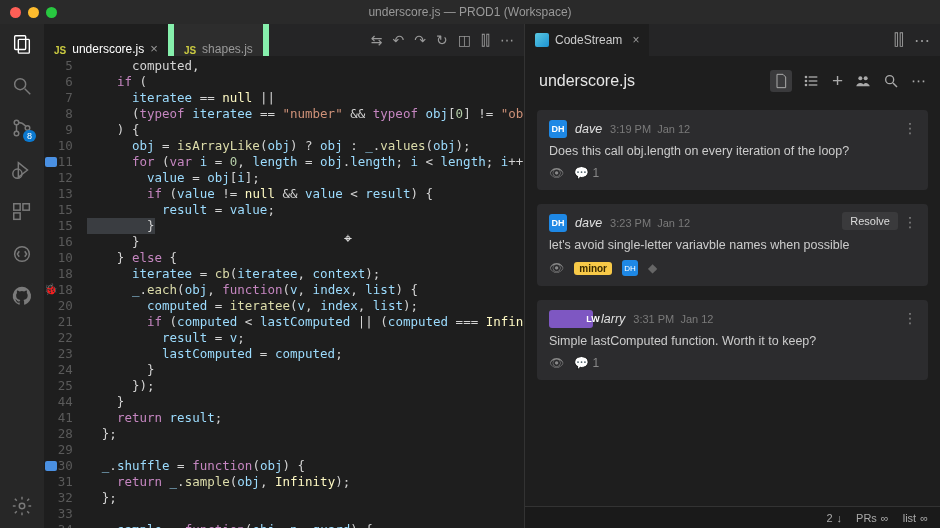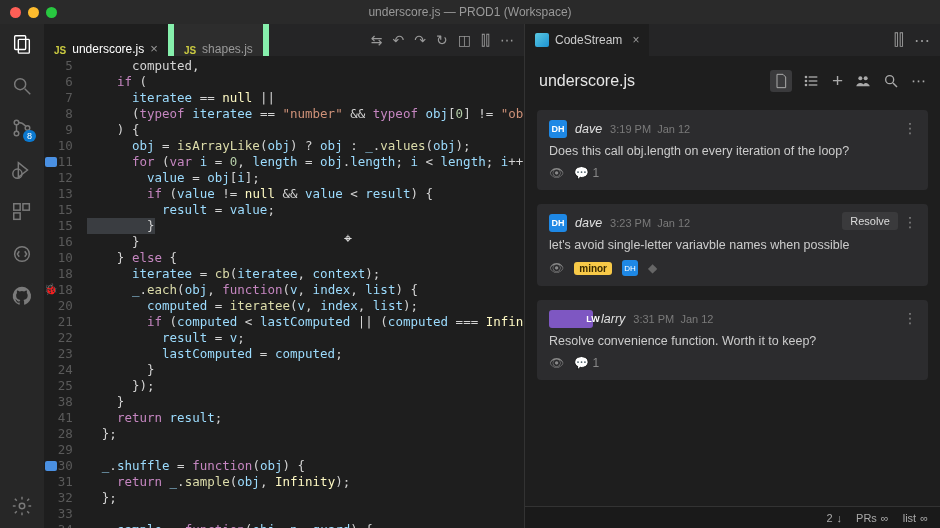--- a/index.html
+++ b/index.html
@@ -209,21 +209,21 @@
           <div>16</div>
           <div>10</div>
           <div>18</div>
           <div>18</div>
           <div>20</div>
           <div>21</div>
           <div>22</div>
           <div>23</div>
           <div>24</div>
           <div>25</div>
-          <div>38</div>
+          <div>44</div>
           <div>41</div>
           <div>28</div>
           <div>29</div>
           <div>30</div>
           <div>31</div>
           <div>32</div>
           <div>33</div>
           <div>34</div>
         </div>
       <div class="lines" id="lines"><div>      computed,</div><div>    <span class="kw">if</span> (</div><div>      <span class="id">iteratee</span> == <span class="ty">null</span> ||</div><div>      (<span class="kw">typeof</span> <span class="id">iteratee</span> == <span class="str">"number"</span> &amp;&amp; <span class="kw">typeof</span> <span class="id">obj</span>[<span class="num">0</span>] != <span class="str">"object"</span></div><div>    ) {</div><div>      <span class="id">obj</span> = <span class="fn">isArrayLike</span>(<span class="id">obj</span>) ? <span class="id">obj</span> : <span class="id">_</span>.<span class="fn">values</span>(<span class="id">obj</span>);</div><div>      <span class="kw">for</span> (<span class="kw">var</span> <span class="id">i</span> = <span class="num">0</span>, <span class="id">length</span> = <span class="id">obj</span>.<span class="id">length</span>; <span class="id">i</span> &lt; <span class="id">length</span>; <span class="id">i</span>++) {</div><div>        <span class="id">value</span> = <span class="id">obj</span>[<span class="id">i</span>];</div><div>        <span class="kw">if</span> (<span class="id">value</span> != <span class="ty">null</span> &amp;&amp; <span class="id">value</span> &lt; <span class="id">result</span>) {</div><div>          <span class="id">result</span> = <span class="id">value</span>;</div><div><span class="sel">        }</span></div><div>      }</div><div>    } <span class="kw">else</span> {</div><div>      <span class="id">iteratee</span> = <span class="fn">cb</span>(<span class="id">iteratee</span>, <span class="id">context</span>);</div><div>      <span class="id">_</span>.<span class="fn">each</span>(<span class="id">obj</span>, <span class="kw">function</span>(<span class="id">v</span>, <span class="id">index</span>, <span class="id">list</span>) {</div><div>        <span class="id">computed</span> = <span class="fn">iteratee</span>(<span class="id">v</span>, <span class="id">index</span>, <span class="id">list</span>);</div><div>        <span class="kw">if</span> (<span class="id">computed</span> &lt; <span class="id">lastComputed</span> || (<span class="id">computed</span> === <span class="ty">Infinity</span></div><div>          <span class="id">result</span> = <span class="id">v</span>;</div><div>          <span class="id">lastComputed</span> = <span class="id">computed</span>;</div><div>        }</div><div>      });</div><div>    }</div><div>    <span class="kw">return</span> <span class="id">result</span>;</div><div>  };</div><div></div><div>  <span class="id">_</span>.<span class="id">shuffle</span> = <span class="kw">function</span>(<span class="id">obj</span>) {</div><div>    <span class="kw">return</span> <span class="id">_</span>.<span class="fn">sample</span>(<span class="id">obj</span>, <span class="ty">Infinity</span>);</div><div>  };</div><div></div><div>  <span class="id">_</span>.<span class="id">sample</span> = <span class="kw">function</span>(<span class="id">obj</span>, <span class="id">n</span>, <span class="id">guard</span>) {</div></div>
@@ -315,21 +315,21 @@
           </div>
         </div>
         <div class="card">
 
     <span class="kebab">⋮</span>
     <div class="card-head">
       <span class="avatar av-lw">LW</span>
       <span class="user">larry</span>
       <span class="ts">3:31 PM&nbsp;&nbsp;Jan 12</span>
     </div>
-    <div class="card-text">Resolve convenience function. Worth it to keep?</div>
+    <div class="card-text">Simple lastComputed function. Worth it to keep?</div>
     <div class="card-foot">
             <span class="eye">👁</span>
             <span class="reply">💬 1</span>
           </div>
         </div>
       </div>
     <div class="statusbar">
       <span class="item"><span>2</span> ↓</span>
       <span class="item">
           <span>PRs</span> 

